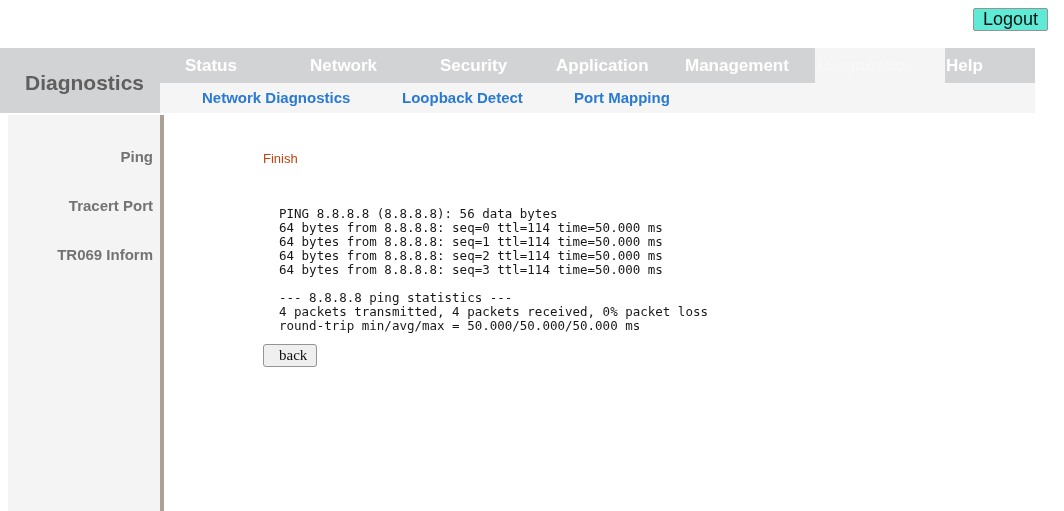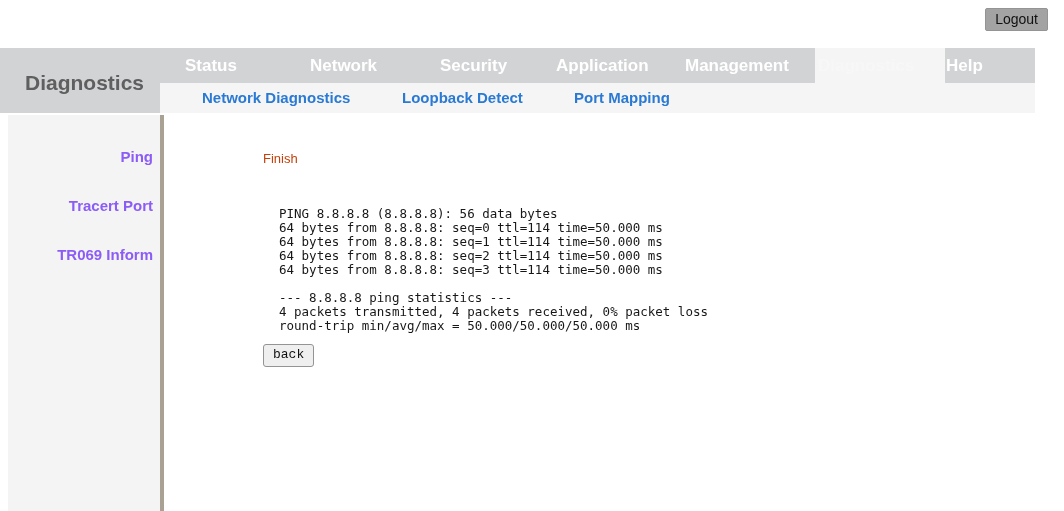--- a/index.html
+++ b/index.html
@@ -22,24 +22,24 @@
     top: 0; left: 0;
     width: 1064px;
     height: 48px;
     background: #ffffff;
   }
   .logout-button {
     position: absolute;
     top: 8px;
     right: 16px;
     font-family: "Liberation Sans", sans-serif;
-    font-size: 14px;
+    font-size: 18px;
     line-height: 14px;
     color: #101010;
-    background: #a3a3a3;
+    background: #5eead4;
     border: 1px solid #949494;
     border-radius: 2px;
     padding: 3px 9px 4px 9px;
     cursor: pointer;
   }
 
   
   .navwrap {
     position: absolute;
     top: 48px;
@@ -151,21 +151,21 @@
     width: 4px;
     height: 396px;
     background: #a9a294;
   }
   .sidebar-item {
     position: absolute;
     right: 7px;
     text-align: right;
     font-size: 15px;
     font-weight: bold;
-    color: #8b5cf6;
+    color: #737373;
     cursor: pointer;
     white-space: nowrap;
     user-select: none;
   }
 
   
   .content {
     position: absolute;
     top: 115px;
     left: 164px;
@@ -189,28 +189,28 @@
     font-size: 12.5px;
     line-height: 14px;
     color: #171717;
     white-space: pre;
     margin: 16px;
   }
   .back-button {
     position: absolute;
     top: 229px;
     left: 99px;
-    font-family: Liberation Mono, monospace;
-    font-size: 13px;
+    font-family: Liberation Serif, serif;
+    font-size: 15px;
     line-height: 14px;
     color: #101010;
     background: #efefef;
     border: 1px solid #949494;
     border-radius: 3px;
-    padding: 3px 9px 4px 9px;
+    padding: 3px 9px 4px 15px;
     cursor: pointer;
   }
 </style>
 </head>
 <body>
 
 <div class="topbar">
   <button class="logout-button">Logout</button>
 </div>
 

